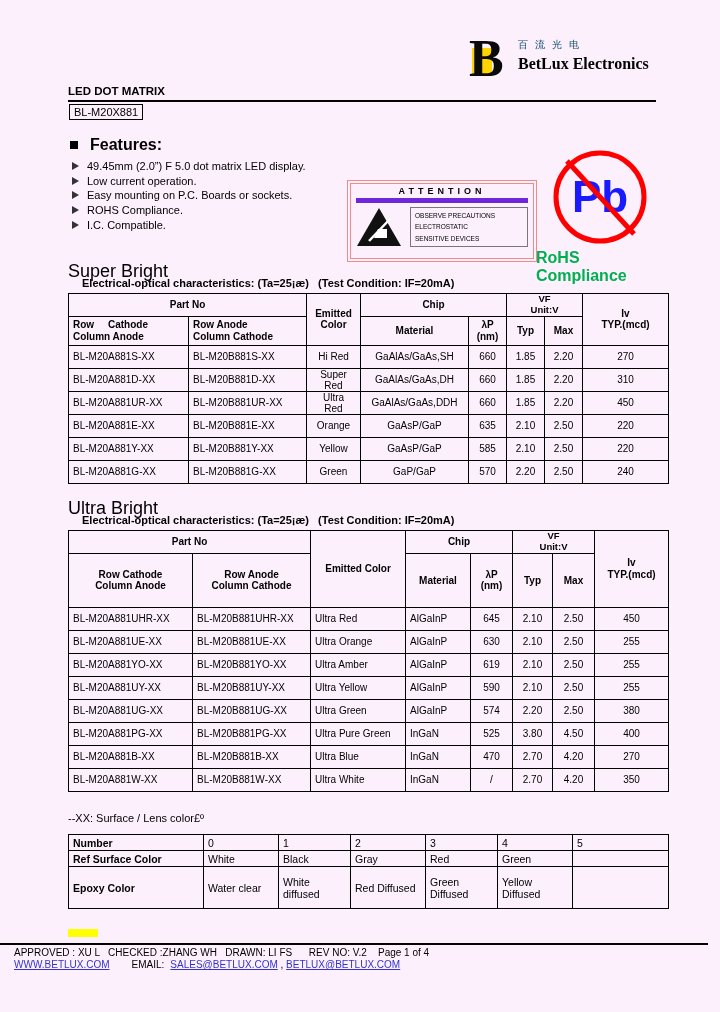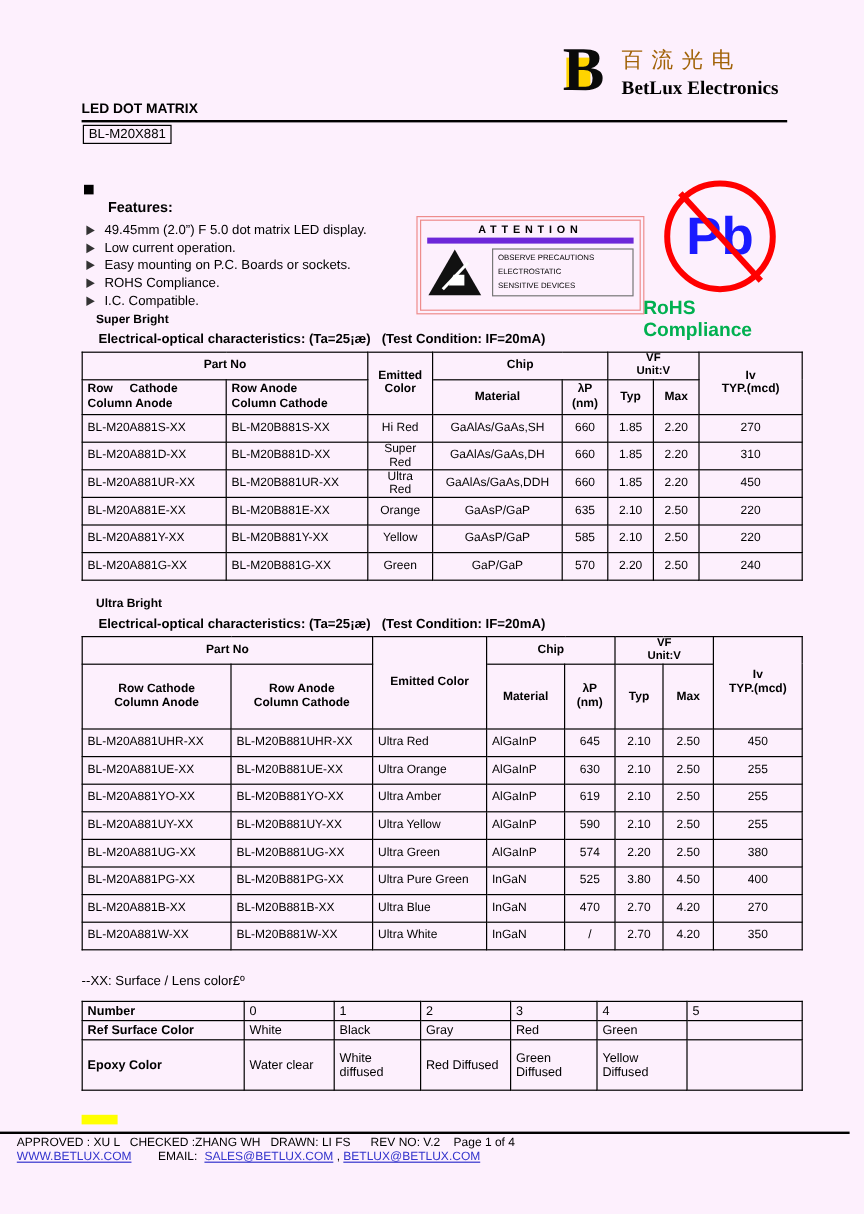--- a/index.html
+++ b/index.html
@@ -12,53 +12,53 @@
   }
   .abs { position:absolute; }
   .pre { white-space:pre; }
 
   
   .logo { left:468px; top:38px; display:flex; align-items:flex-start; }
   .logo-b { width:42px; height:52px; position:relative; margin-right:8px; }
   .logo-b .accent { position:absolute; left:4px; top:10px; width:20px; height:26px; background:#ffd400; }
   .logo-b .letter { position:absolute; left:1px; top:-6px; font-family:"Liberation Serif", serif;
                     font-weight:bold; font-size:52px; line-height:54px; color:#0a0a0a; }
-  .logo-cn { font-size:18px; letter-spacing:7px; color:#a16207; }
+  .logo-cn { font-size:10px; letter-spacing:7px; color:#0c4a6e; }
   .logo-en { font-family:"Liberation Serif", serif; font-weight:bold; font-size:16px; margin-top:3px; }
 
   
   .category { left:68px; top:85px; font-weight:bold; font-size:11.5px; }
   .rule1 { left:68px; top:100px; width:588px; height:2px; background:#000; }
   .part-box { left:69px; top:104px; border:1px solid #000; font-size:11px; padding:1px 4px; display:inline-block; }
 
   
   .features { left:70px; top:136px; width:330px; }
   .feat-head { display:flex; align-items:center; }
   .sq { width:8px; height:8px; background:#000; display:inline-block; }
-  .feat-title { font-weight:bold; font-size:12px; margin-left:12px;margin-top:30px; }
+  .feat-title { font-weight:bold; font-size:16px; margin-left:12px; }
   #features-list { margin-top:5px; }
   .feature-item { display:flex; align-items:center; height:14.6px; font-size:11px; }
   .arrow-icon { width:0; height:0; border-top:4px solid transparent; border-bottom:4px solid transparent;
                 border-left:7px solid #333; margin:0 8px 0 2px; flex:0 0 auto; }
 
   
   .attention { left:350px; top:183px; width:184px; height:76px;
                border:1px solid #ee8c8c; outline:1px solid #ee8c8c; outline-offset:2px; padding:2px 5px; }
   .att-title { text-align:center; font-size:9px; font-weight:bold; letter-spacing:4px;
                border-bottom:5px solid #6d28d9; padding-bottom:2px; }
   .att-body { display:flex; align-items:center; margin-top:4px; }
   .att-text { border:1px solid #777; margin-left:8px; flex:1; font-size:6.5px; line-height:1.7; padding:2px 4px; }
 
   
   .pb { left:540px; top:148px; }
   .rohs-label { left:536px; top:249px; width:126px; 
                 color:#00b050; font-weight:bold; font-size:16px; }
 
   
-  .sec-title { left:80px; font-weight:bold; font-size:10px; }
+  .sec-title { left:68px; font-weight:normal; font-size:18px; }
   .sec-sub { left:82px; font-weight:bold; font-size:11px; white-space:pre; }
 
   
   table.spec { left:68px; width:600px; border-collapse:collapse; table-layout:fixed; font-size:10px; }
   table.spec th, table.spec td { border:1px solid #000; padding:0 2px; vertical-align:middle; overflow:hidden; }
   table.spec th { font-weight:bold; text-align:center; white-space:pre-wrap; line-height:1.15; }
   table.spec td { text-align:center; white-space:pre-line; line-height:1.1; }
   table.spec .tl { text-align:left; padding-left:4px; }
   .vfcell { font-size:9.5px; line-height:1.05; }
   #super-table thead tr:nth-child(1) { height:17px; }

